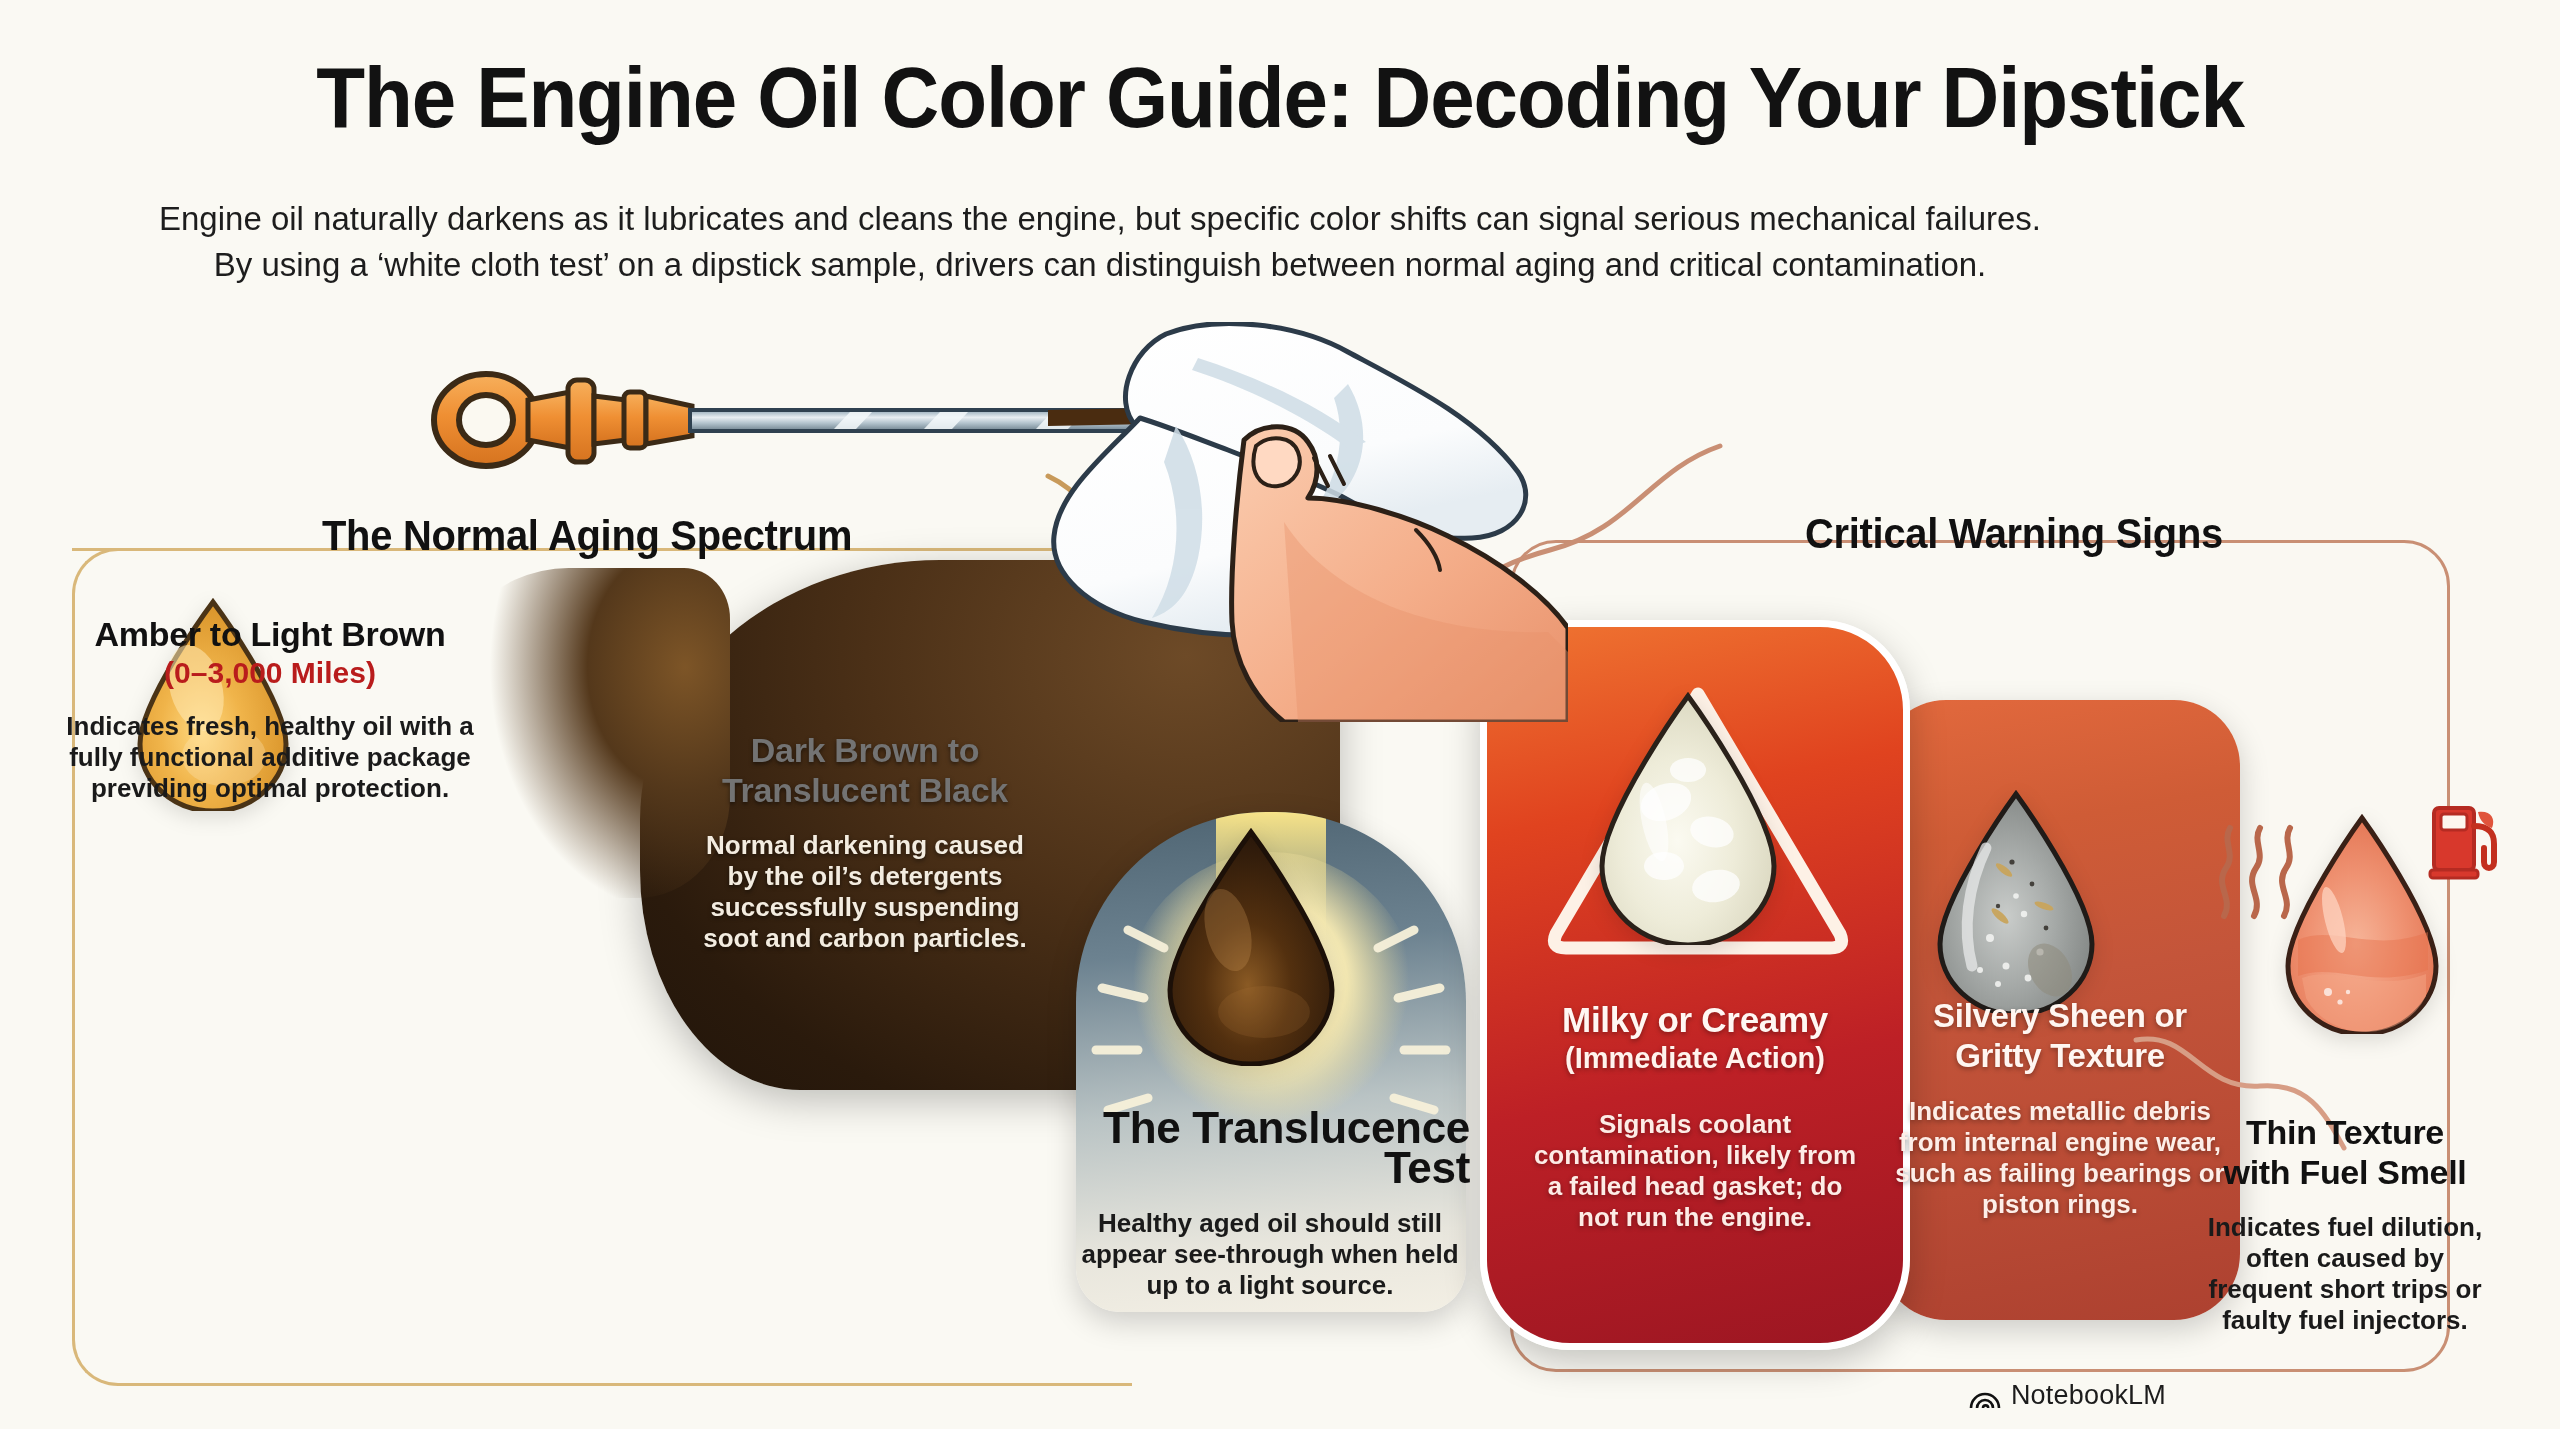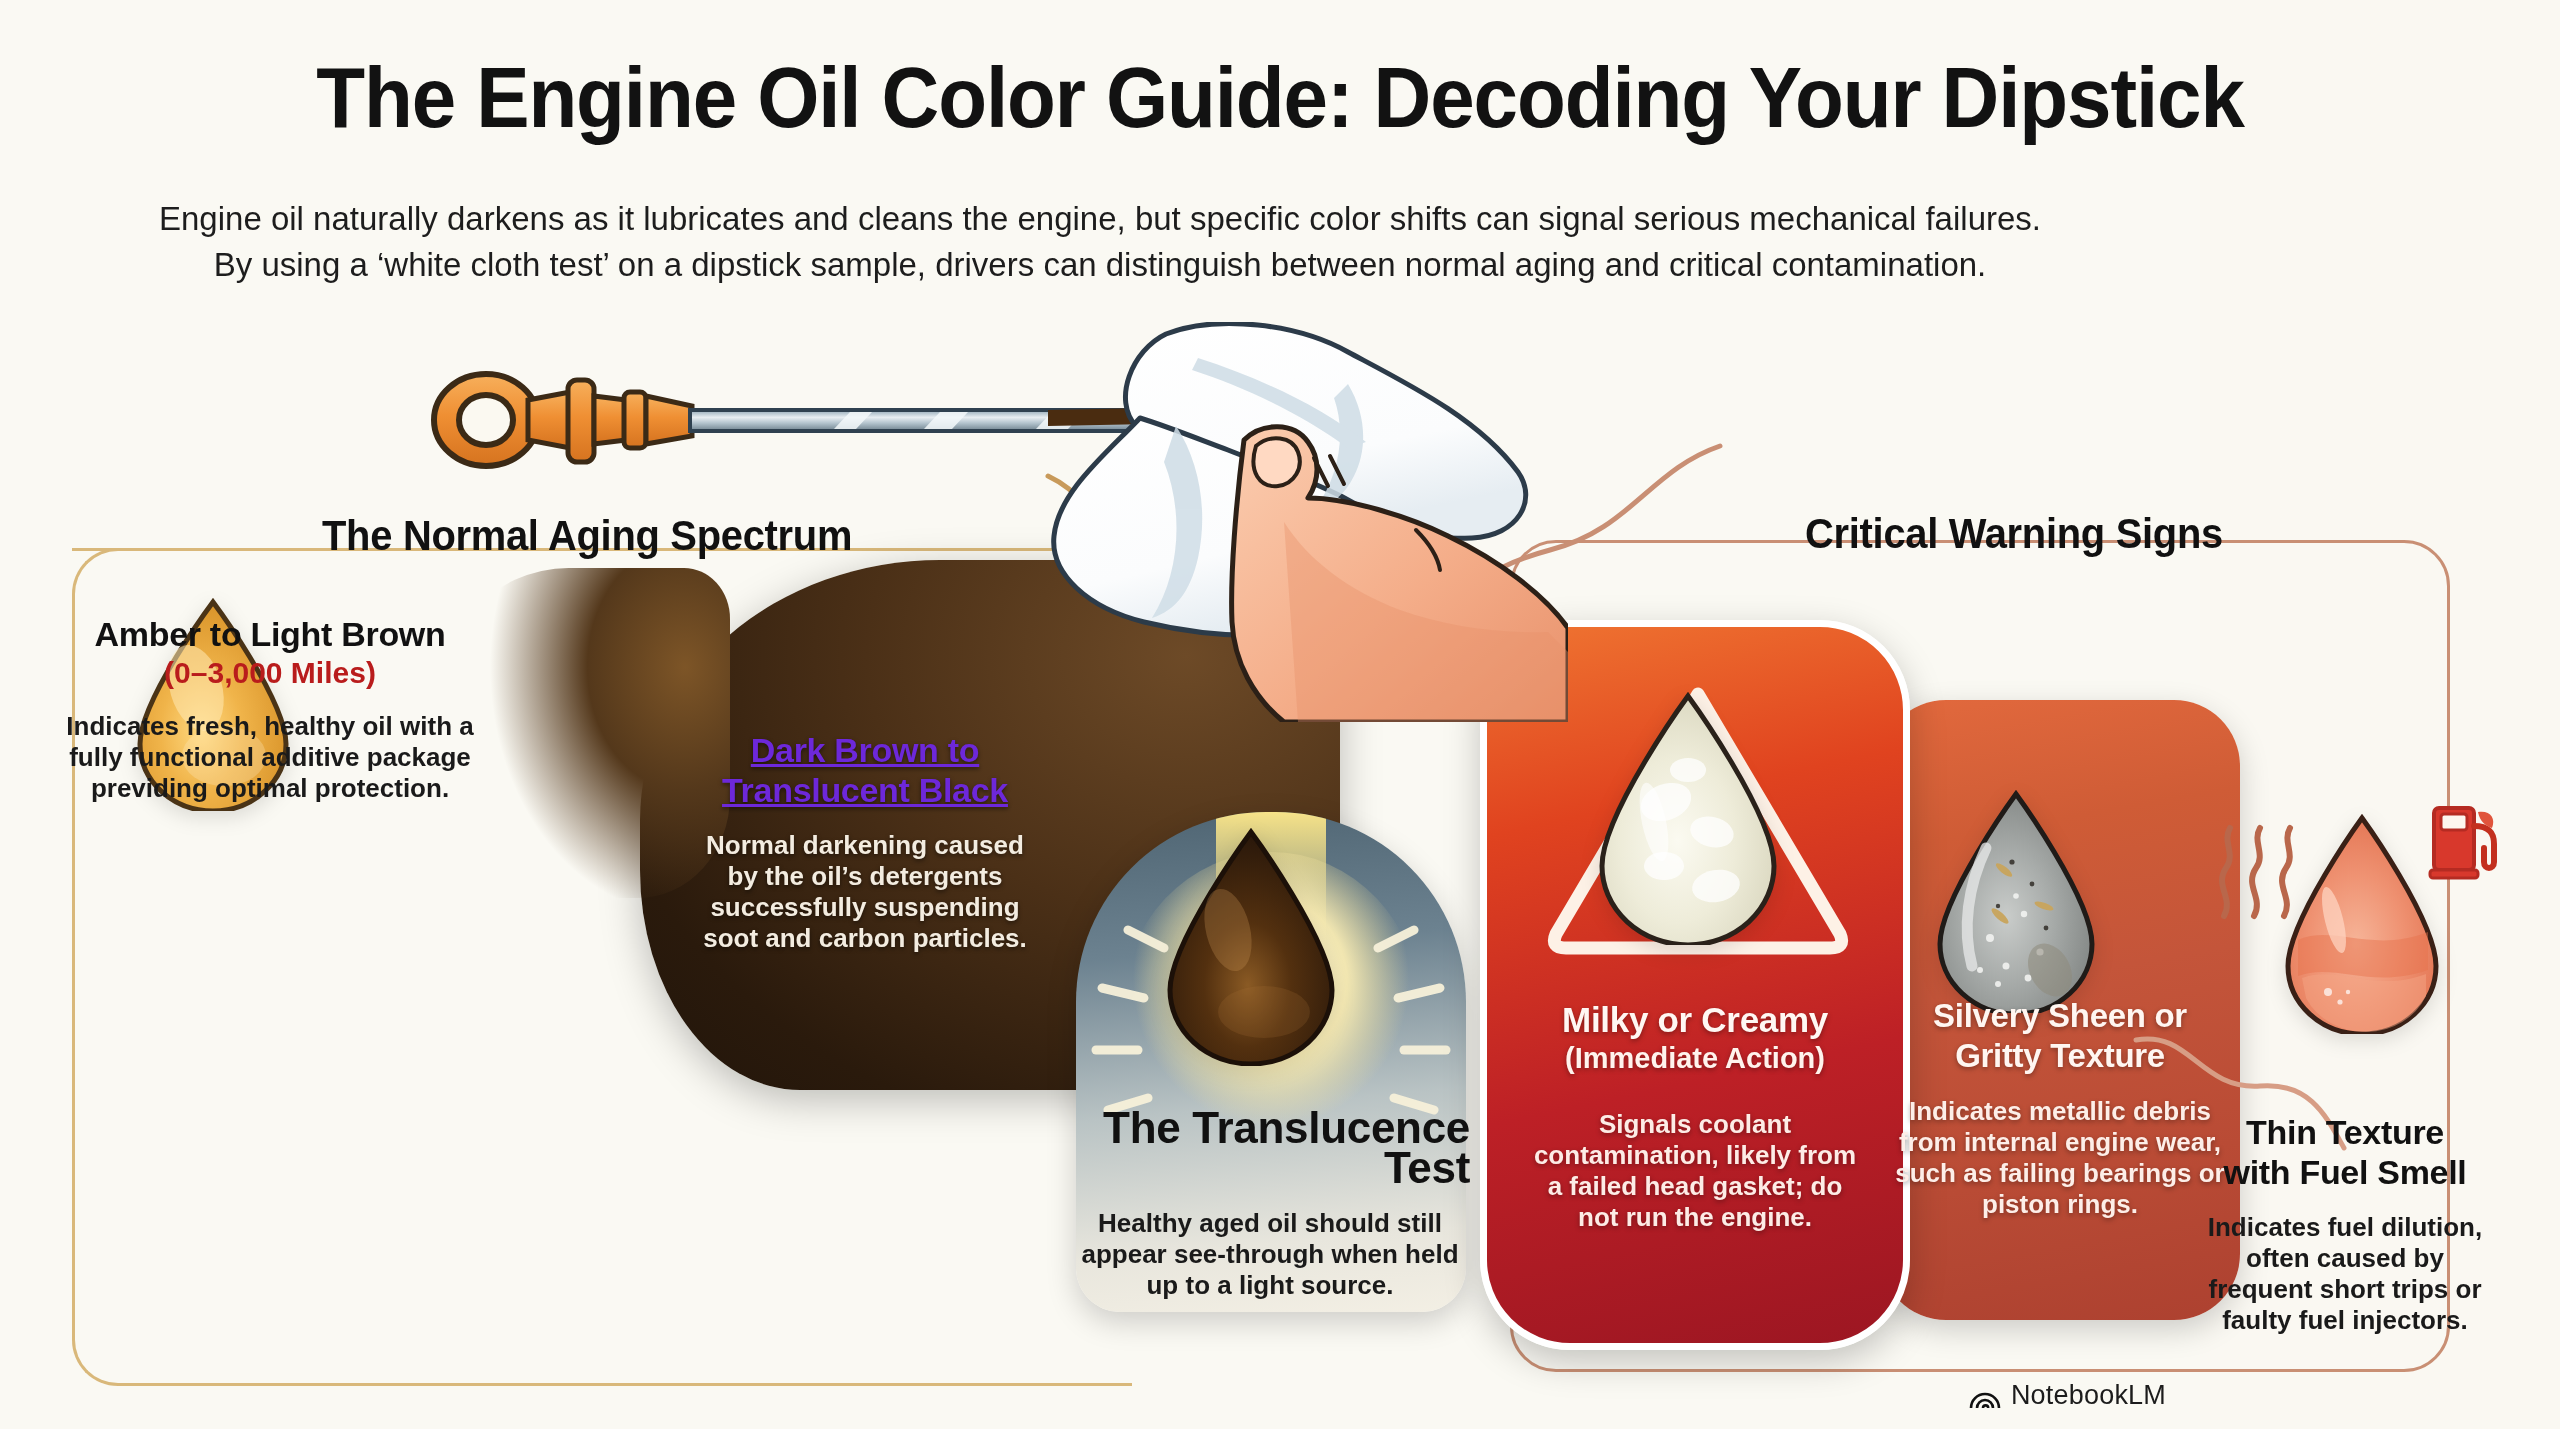--- a/index.html
+++ b/index.html
@@ -111,21 +111,21 @@
   }
   #blob-dark::after{
     content:""; position:absolute; left:-210px; top:8px;
     width:300px; height:330px;
     background: radial-gradient(65% 75% at 85% 30%, #7d5527 0%, #54381b 50%, rgba(40,26,12,0) 100%);
     border-radius: 60% 20% 40% 70%;
   }
   #card-dark {
     top: 730px; left: 700px; width: 330px; text-align: center; z-index: 4;
   }
-  #card-dark .cap-title { color: #6d28d9; text-shadow: 0 2px 4px rgba(0,0,0,.5); text-decoration: underline; }
+  #card-dark .cap-title { color: #737373; text-shadow: 0 2px 4px rgba(0,0,0,.5); }
   #card-dark .cap-body  { color: #f3ece0; text-shadow: 0 2px 4px rgba(0,0,0,.5); }
 
   
   #panel-translucence {
     top: 812px; left: 1076px; width: 390px; height: 500px;
     background: linear-gradient(175deg, #4e6472 0%, #6c8290 28%, #b9c3c4 58%, #e8e6dd 84%, #f3efe4 100%);
     border-radius: 190px 190px 44px 44px;
     box-shadow: 0 10px 30px rgba(0,0,0,0.18);
     overflow: hidden;
   }

